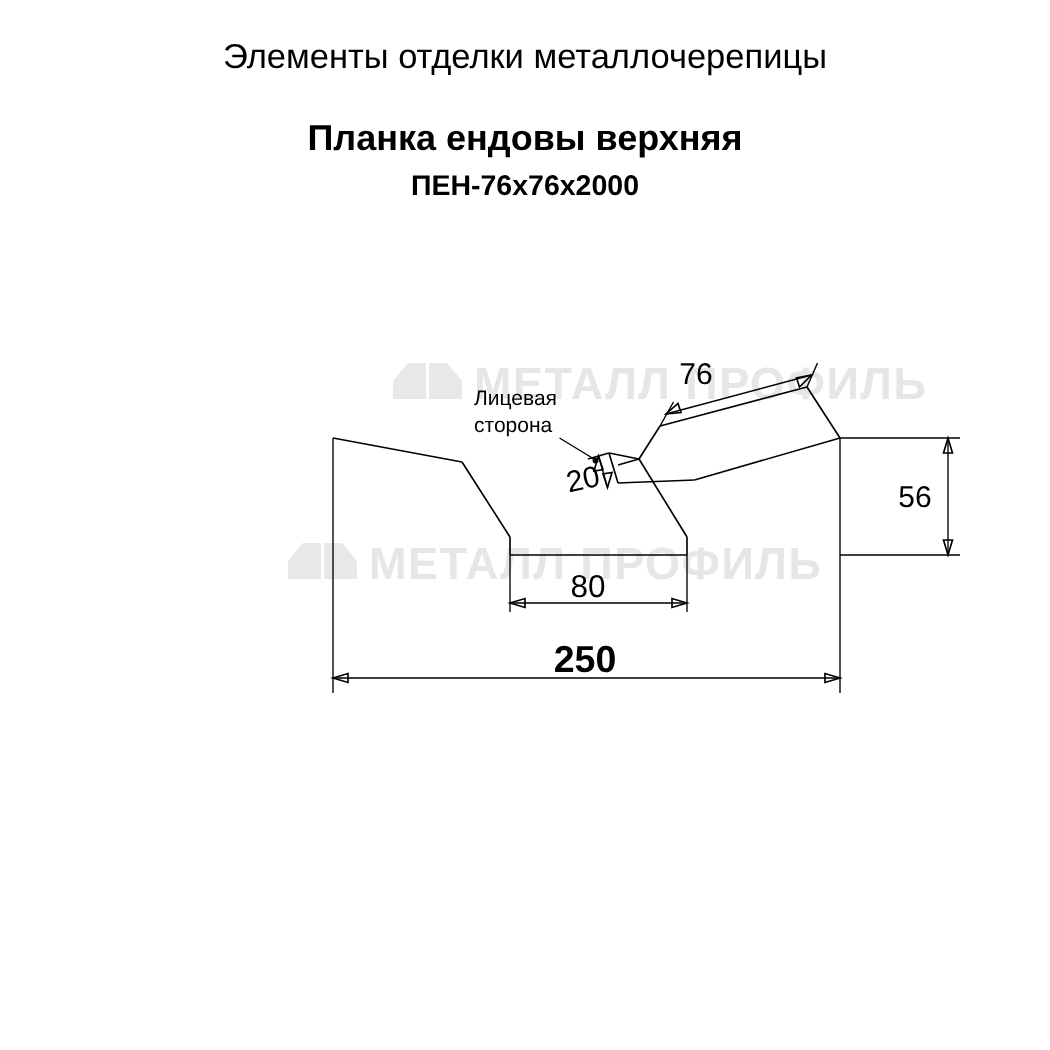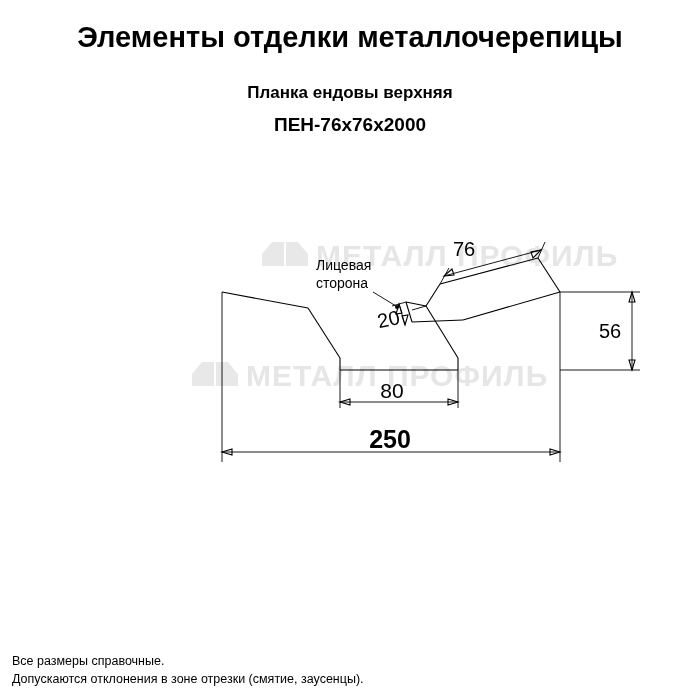--- a/index.html
+++ b/index.html
@@ -21,28 +21,28 @@
     height: 700px;
   }
   .title-block {
     position: absolute;
     top: 22px;
     left: 0;
     width: 700px;
     text-align: center;
   }
   .main-title {
-    font-size: 29px;
-    font-weight: bold;
+    font-size: 23px;
+    font-weight: normal;
     letter-spacing: 0px;
     line-height: 30px;
     margin: 0;
   }
   .sub-title {
-    font-size: 17px;
+    font-size: 24px;
     font-weight: bold;
     line-height: 26px;
     margin: 0;
     margin-top: 28px;
   }
   .code-title {
     font-size: 19px;
     font-weight: bold;
     line-height: 26px;
     margin: 1px;
@@ -174,18 +174,14 @@
       <text class="dim-text" x="352" y="218" font-size="21" text-anchor="middle">80</text>
       <text class="dim-text" x="350" y="268" font-size="25" font-weight="bold" text-anchor="middle">250</text>
 
       <text class="dim-text" x="276" y="90" font-size="14">Лицевая</text>
       <text class="dim-text" x="276" y="108" font-size="14">сторона</text>
       <path class="thin" d="M333,112 L356,126"></path>
       <circle cx="357" cy="127" r="2" fill="#000"></circle>
     </svg>
   </div>
 
-  <div class="footer">
-    <div>Все размеры справочные.</div>
-    <div>Допускаются отклонения в зоне отрезки (смятие, заусенцы).</div>
-  </div>
 
 </div>
 
 </body></html>

